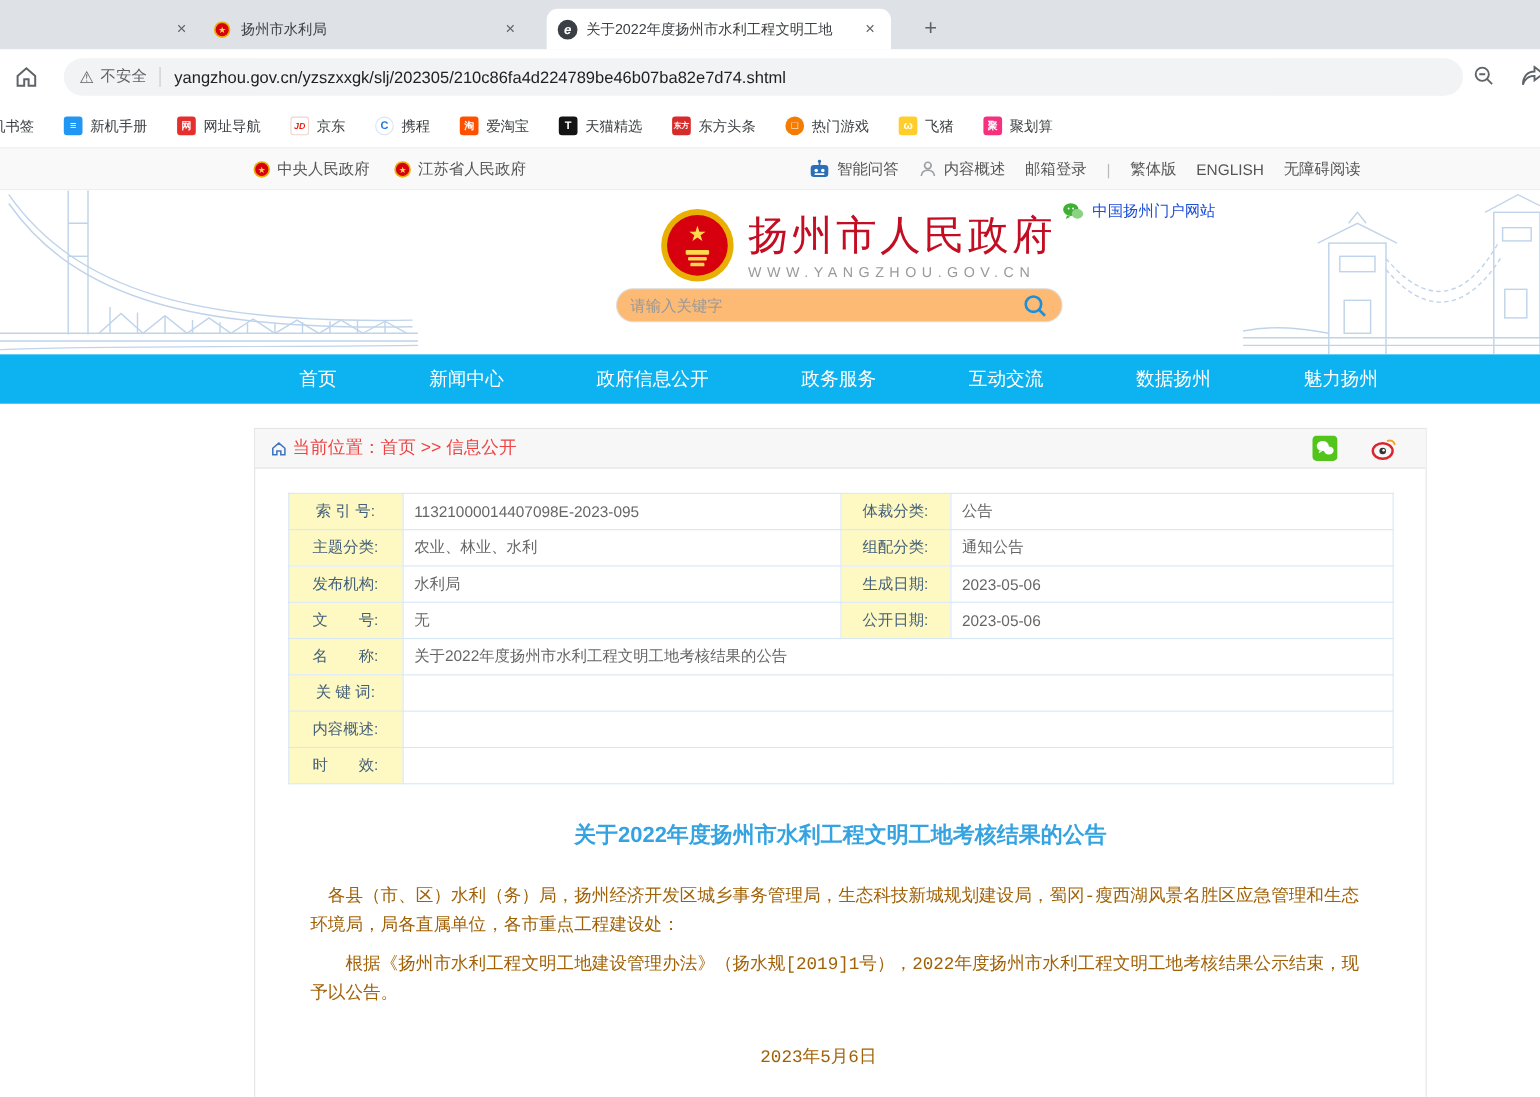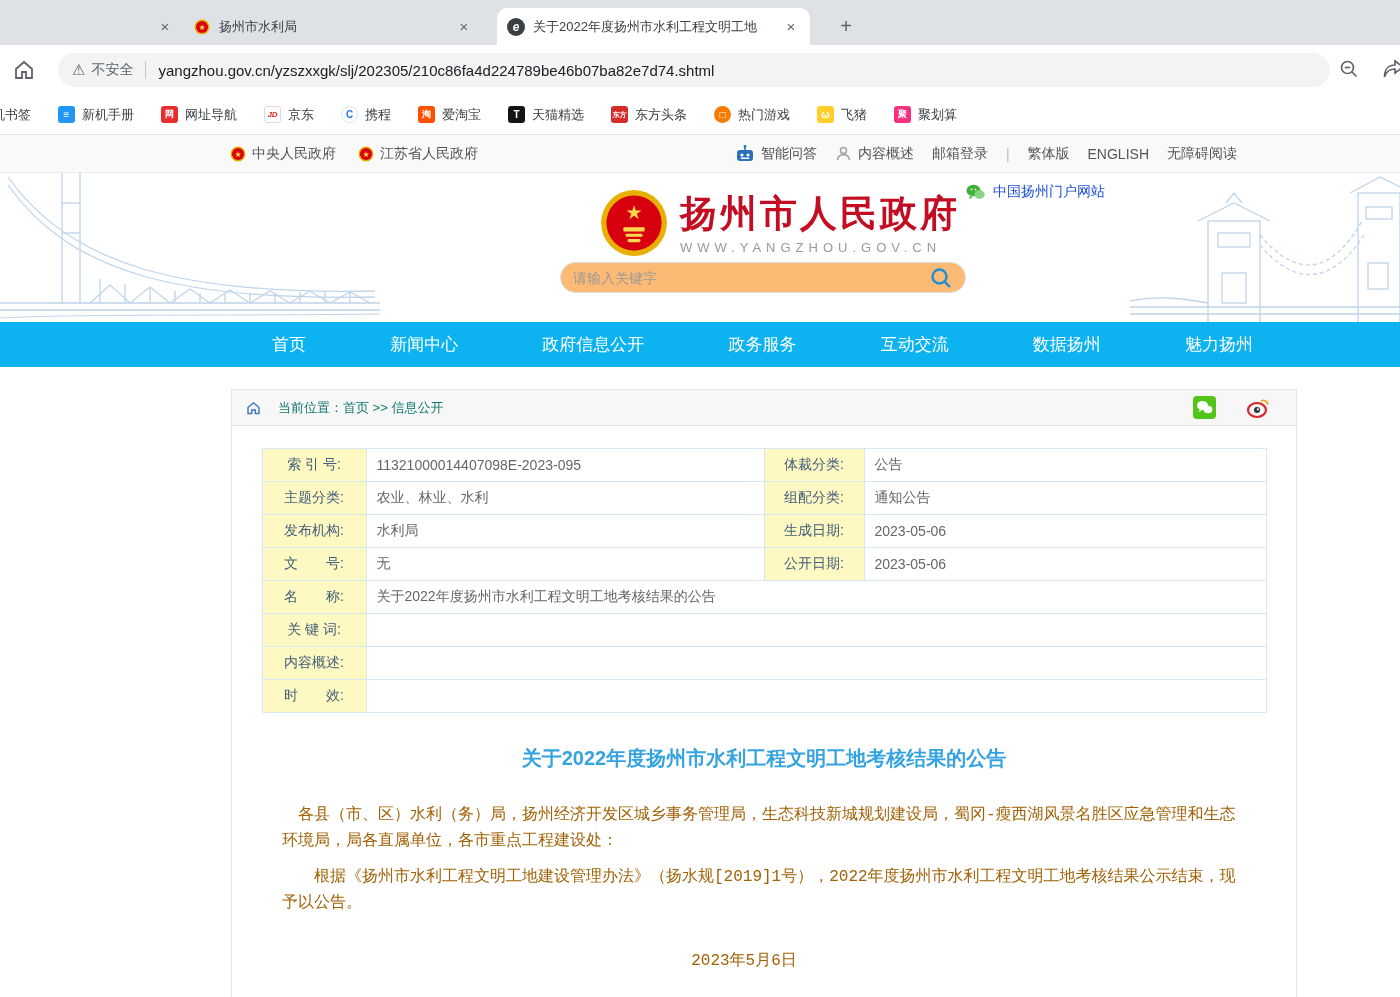--- a/index.html
+++ b/index.html
@@ -41,40 +41,40 @@
   .gov-left { margin-left:230px; display:flex; gap:22px; }
   .gov-right { margin-left:auto; margin-right:163px; display:flex; align-items:center; gap:18px; }
   .gov-item { display:flex; align-items:center; gap:6px; cursor:pointer; }
   .gov-divider { color:#bbb; }
 
   
   .banner { position:relative; height:149px; background:#fff; overflow:hidden; }
   .art { position:absolute; top:0; opacity:.9; }
   .art-left { left:0; } .art-right { right:0; }
   .logo-group { position:absolute; left:600px; top:16px; display:flex; align-items:flex-start; }
-  .site-name { font-size:37px; font-weight:bold; color:#c30d23; letter-spacing:3px; line-height:1; margin-top:6px;}
+  .site-name { font-size:37px; font-weight:normal; color:#c30d23; letter-spacing:3px; line-height:1; margin-top:6px;}
   .site-url { font-size:13px; color:#9a9a9a; letter-spacing:5px; margin-top:8px; }
   .portal { position:absolute; left:966px; top:10px; display:flex; align-items:center; gap:8px;
             font-size:14px; color:#1d4ed8; }
   .search-box { position:absolute; left:560px; top:89px; width:406px; height:31px; background:#fdba74;
                 border:1px solid #ddd; border-radius:16px; display:flex; align-items:center; padding:0 12px; }
   .search-box input { border:none; outline:none; flex:1; font-size:14px; color:#666; background:transparent;
                       font-family:"Liberation Sans","DejaVu Sans",sans-serif; }
   .search-box input::placeholder { color:#999; }
 
   
   .nav { height:45px; background:#0db3f0; display:flex; align-items:center;
          justify-content:space-between; padding:0 147px 0 272px; }
   .nav-item { color:#fff; font-size:17px; cursor:pointer; white-space:nowrap; }
 
   
   .panel { width:1066px; margin:22px 0 0 231px; border:1px solid #e4e4e4; background:#fff; height:900px; }
   .crumbbar { height:36px; background:#f7f7f7; border-bottom:1px solid #e4e4e4; display:flex;
               align-items:center; padding:0 26px 0 14px; }
-  .crumb-text { font-size:13px; color:#0f766e; margin-left:17px; }
+  .crumb-text { font-size:16px; color:#ef4444; margin-left:5px; }
   .crumb-icons { margin-left:auto; display:flex; gap:30px; align-items:center; }
 
   .meta-table { width:1004px; margin:22px auto 0 auto; border-collapse:collapse; table-layout:fixed; }
   .meta-table td { border:1px solid #d7e7f4; height:33px; font-size:14px; padding:0 10px;
                    color:#666; white-space:nowrap; overflow:hidden; }
   .meta-table td.lbl { background:#fef9c3; color:#44607a; text-align:center; padding:0 6px; }
 
   .article-title { margin-top:32px; text-align:center; font-size:20px; font-weight:bold; color:#34a3e0; }
   .article-body { margin:30px 60px 0 50px; font-family:Liberation Mono, monospace;
                   font-size:16px; color:#a16207; line-height:26px; }

